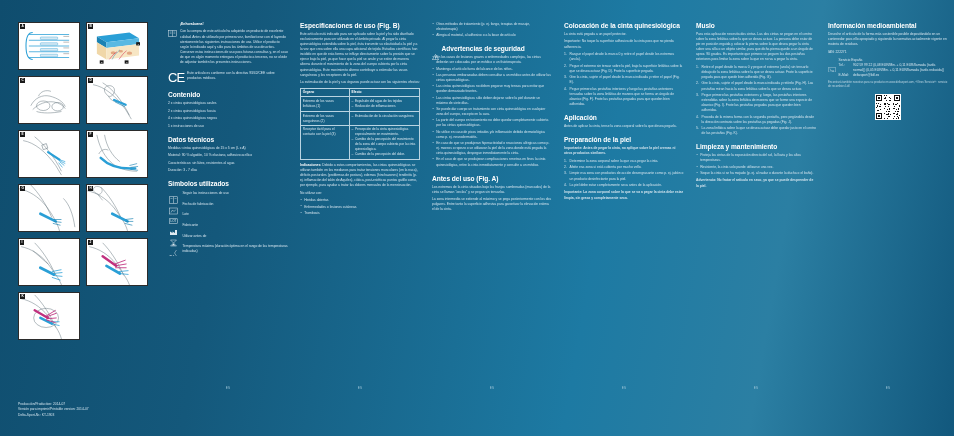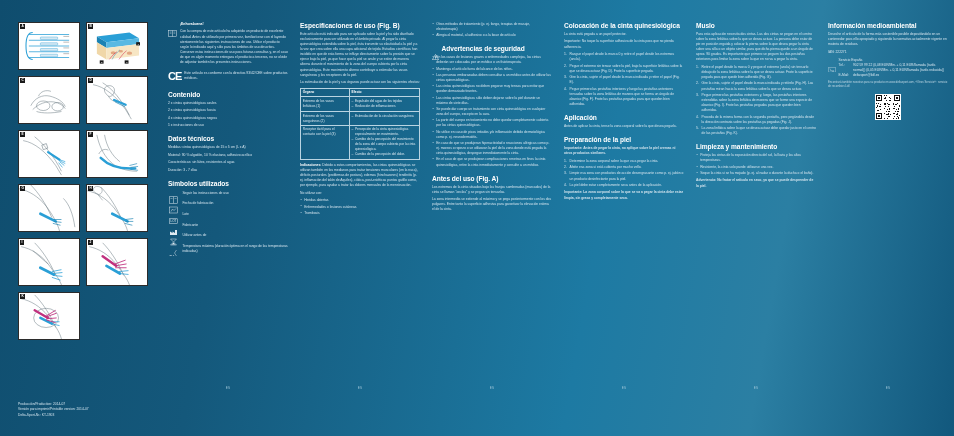--- a/index.html
+++ b/index.html
@@ -74,21 +74,21 @@
   ol.num > li:before {
     content: counter(n) "."; position: absolute; left: 0; top: 0;
   }
 
   
   .intro { display: flex; gap: 3px; margin-bottom: 4px; }
   .intro-ico {
     flex: 0 0 auto; width: 9px; height: 7px; margin-top: 0.5px;
   }
   .ce-row { display: flex; gap: 3px; align-items: flex-start; margin: 3px 0 2px; }
-  .ce-mark { font-size: 11px; font-weight: bold; color: #fff; line-height: 1; letter-spacing: -1px; }
+  .ce-mark { font-size: 13px; font-weight: normal; color: #fff; line-height: 1; letter-spacing: -1px; }
 
   
   .symrow { display: flex; align-items: flex-start; gap: 3.4px; margin-bottom: 2.6px; }
   .symbox { flex: 0 0 auto; width: 11px; height: 8px; }
   .symtxt { font-size: 3.35px; line-height: 1.46; color: #d3e4ee; padding-top: 1px; }
 
   
   table.tbl { width: 100%; border-collapse: collapse; margin: 2.5px 0 3px; }
   table.tbl th, table.tbl td {
     border: .55px solid #b9d4e2; vertical-align: top;

